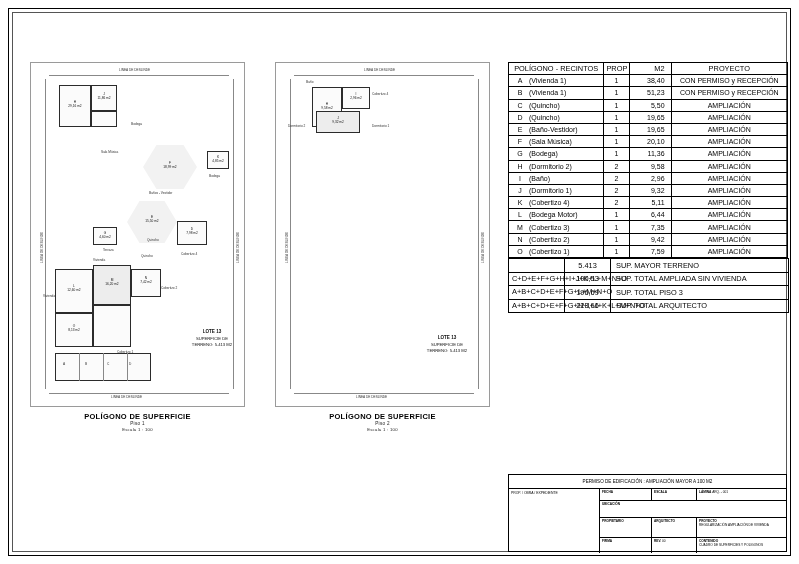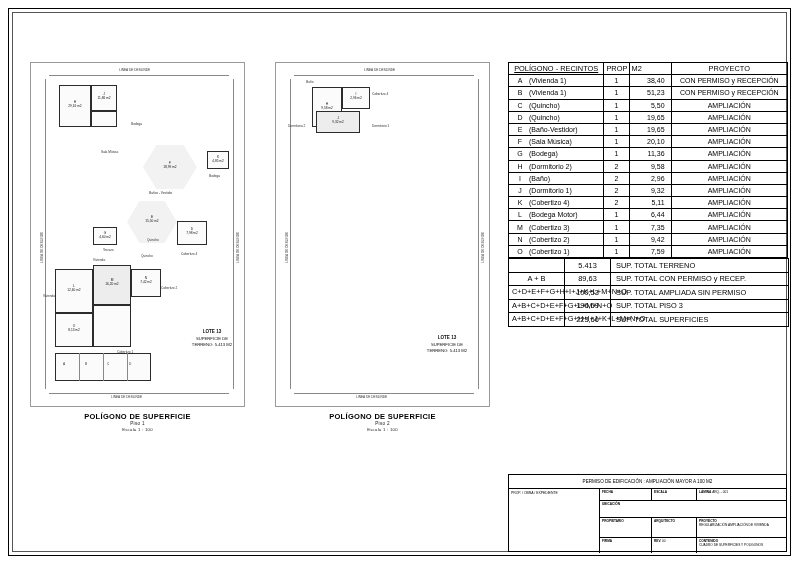--- a/index.html
+++ b/index.html
@@ -130,21 +130,21 @@
     font-size: 7px;
     padding: 1px 2px;
     height: 12.2px;
     box-sizing: border-box;
   }
   table.sup th {
     font-weight: normal;
     font-size: 7.4px;
     text-align: center;
   }
-  .c-pol { width: 91px; text-decoration: underline; }
+  .c-pol { width: 91px; }
   .c-piso { width: 24px; text-align: center; }
   .c-m2 { width: 40px; text-align: right; padding-right: 6px !important; }
   .c-proy { width: 111px; text-align: center; }
   .pol-letter {
     display: inline-block;
     width: 18px;
     text-align: center;
   }
   .pol-name {
     display: inline-block;
@@ -354,21 +354,21 @@
     <div class="t2">Piso 2</div>
     <div class="t3">Escala 1 : 100</div>
   </div>
 
   <div id="tables">
     <table class="sup">
       <thead>
         <tr>
           <th class="c-pol">POLÍGONO - RECINTOS</th>
           <th class="c-piso">PROP</th>
-          <th class="c-m2" style="text-align:left">M2</th>
+          <th class="c-m2" style="text-align:right">M2</th>
           <th class="c-proy">PROYECTO</th>
         </tr>
       </thead>
       <tbody id="sup-body">
           <tr>
             <td class="c-pol"><span class="pol-letter">A</span><span class="pol-name">(Vivienda 1)</span></td>
             <td class="c-piso">1</td>
             <td class="c-m2">38,40</td>
             <td class="c-proy">CON PERMISO y RECEPCIÓN</td>
           </tr>
@@ -457,41 +457,36 @@
             <td class="c-proy">AMPLIACIÓN</td>
           </tr>
         </tbody>
     </table>
 
     <table class="acl">
       <tbody id="acl-body">
           <tr>
             <td class="a-form"></td>
             <td class="a-val">5.413</td>
-            <td class="a-desc">SUP. TOTAL TERRENO</td>
-          </tr>
-          <tr>
-            <td class="a-form">A + B</td>
-            <td class="a-val">89,63</td>
-            <td class="a-desc">SUP. TOTAL CON PERMISO y RECEP.</td>
+            <td class="a-desc">SUP. MAYOR TERRENO</td>
           </tr>
           <tr>
             <td class="a-form">C+D+E+F+G+H+I+J+K+L+M+N+O</td>
             <td class="a-val">100,53</td>
-            <td class="a-desc">SUP. TOTAL AMPLIADA SIN PERMISO</td>
+            <td class="a-desc">SUP. TOTAL AMPLIADA SIN VIVIENDA</td>
           </tr>
           <tr>
             <td class="a-form">A+B+C+D+E+F+G+L+M+N+O</td>
             <td class="a-val">196,69</td>
             <td class="a-desc">SUP. TOTAL PISO 3</td>
           </tr>
           <tr>
             <td class="a-form">A+B+C+D+E+F+G+H+I+J+K+L+M+N+O</td>
             <td class="a-val">223,66</td>
-            <td class="a-desc">SUP. TOTAL SUPERFICIES</td>
+            <td class="a-desc">SUP. TOTAL ARQUITECTO</td>
           </tr>
         </tbody>
     </table>
   </div>
 
   <div id="titleblock">
     <div id="tb-head">PERMISO DE EDIFICACIÓN : AMPLIACIÓN MAYOR A 100 M2</div>
     <div id="tb-body">
       <div id="tb-left">
         <span>PROP. / OBRA / EXPEDIENTE</span>

